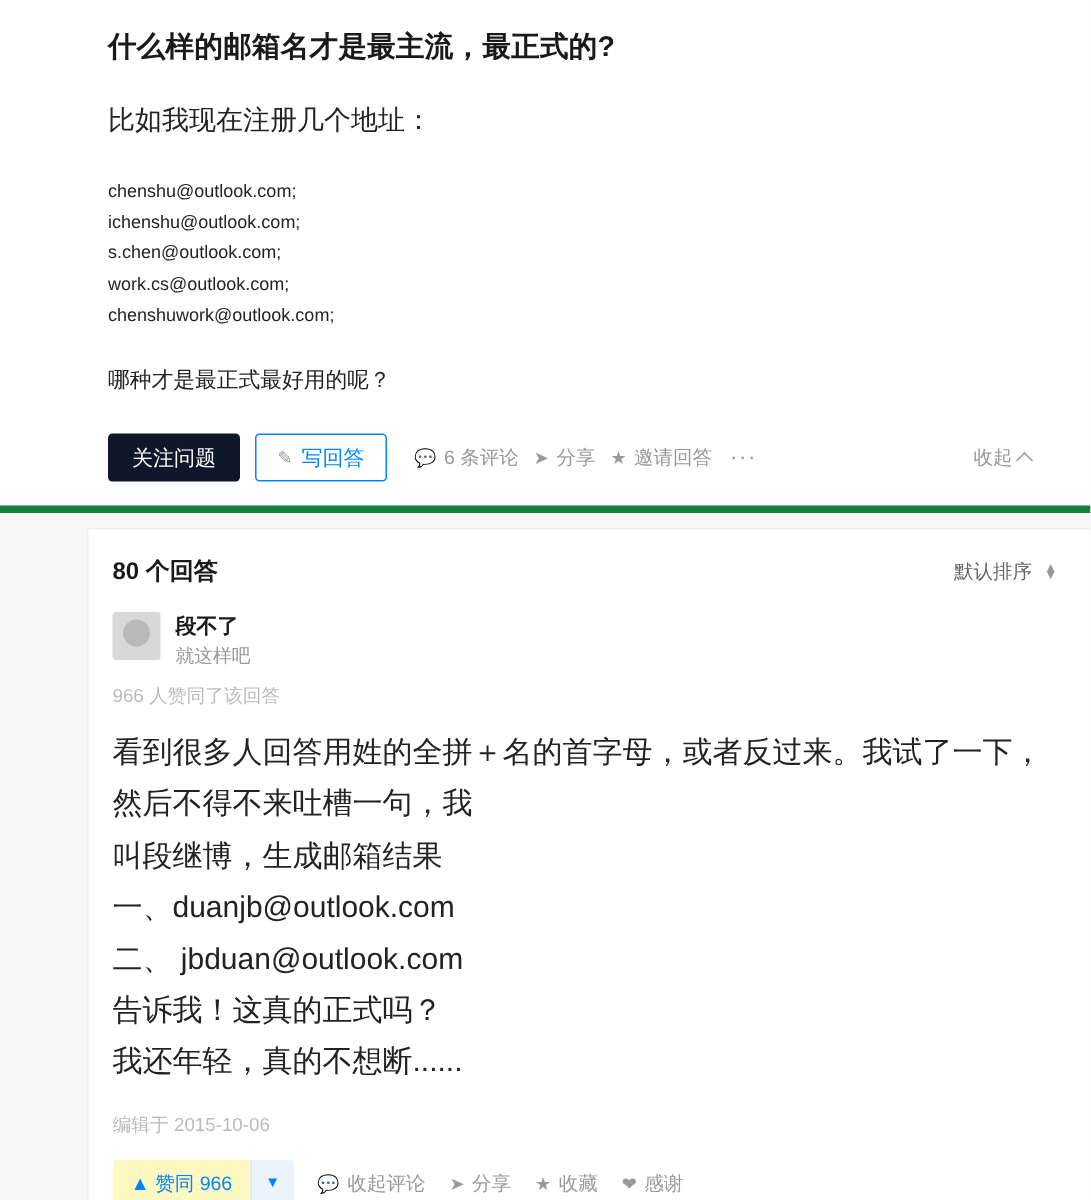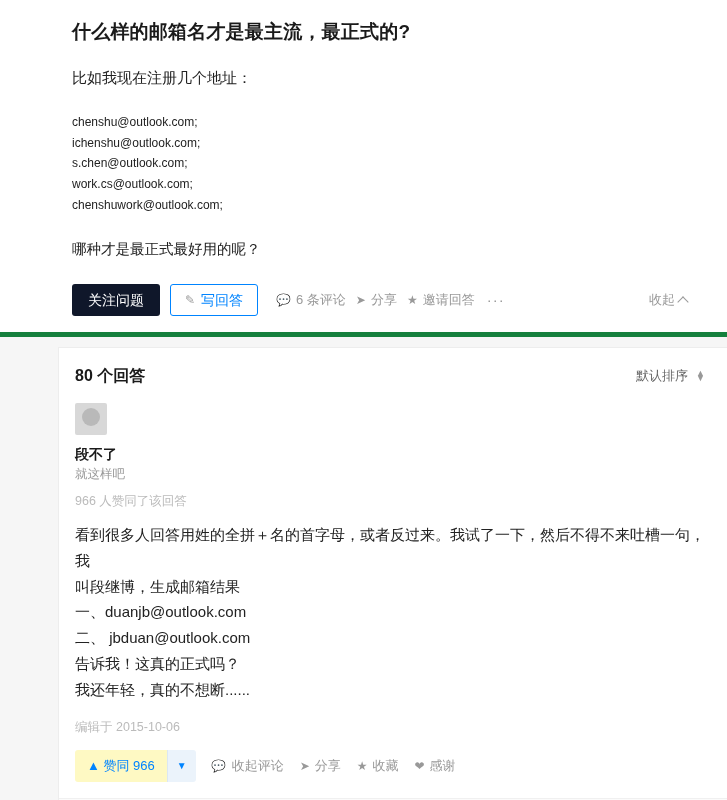--- a/index.html
+++ b/index.html
@@ -31,21 +31,21 @@
   }
   .question-title {
     font-size: 19px;
     font-weight: bold;
     color: #1a1a1a;
     line-height: 1.5;
     margin: 0 0 18px 0;
     letter-spacing: 0.2px;
   }
   .question-lead {
-    font-size: 15px;
+    font-size: 18px;
     color: #222;
     line-height: 1.7;
     margin-bottom: 22px;
   }
   .email-list {
     font-size: 12px;
     color: #222;
     line-height: 1.72;
     margin-bottom: 22px;
   }
@@ -162,21 +162,20 @@
   }
 
   .answer-item {
     padding: 4px 22px 0 16px;
   }
   .author-row {
     display: flex;
     align-items: flex-start;
     gap: 10px;
     margin-bottom: 10px;
-    flex-direction: column;
   }
   .avatar {
     width: 32px;
     height: 32px;
     background: #d8d8d8;
     border-radius: 2px;
     flex: none;
     position: relative;
     overflow: hidden;
   }
@@ -199,21 +198,21 @@
     font-size: 12.5px;
     color: #999;
     margin-top: 3px;
   }
   .voters {
     font-size: 12.5px;
     color: #bbb;
     margin: 4px 0 12px 0;
   }
   .answer-body {
-    font-size: 15px;
+    font-size: 20px;
     color: #222;
     line-height: 1.72;
   }
   .answer-body div { margin: 0; }
   .edited {
     font-size: 12.5px;
     color: #bbb;
     margin-top: 16px;
     margin-bottom: 14px;
   }

